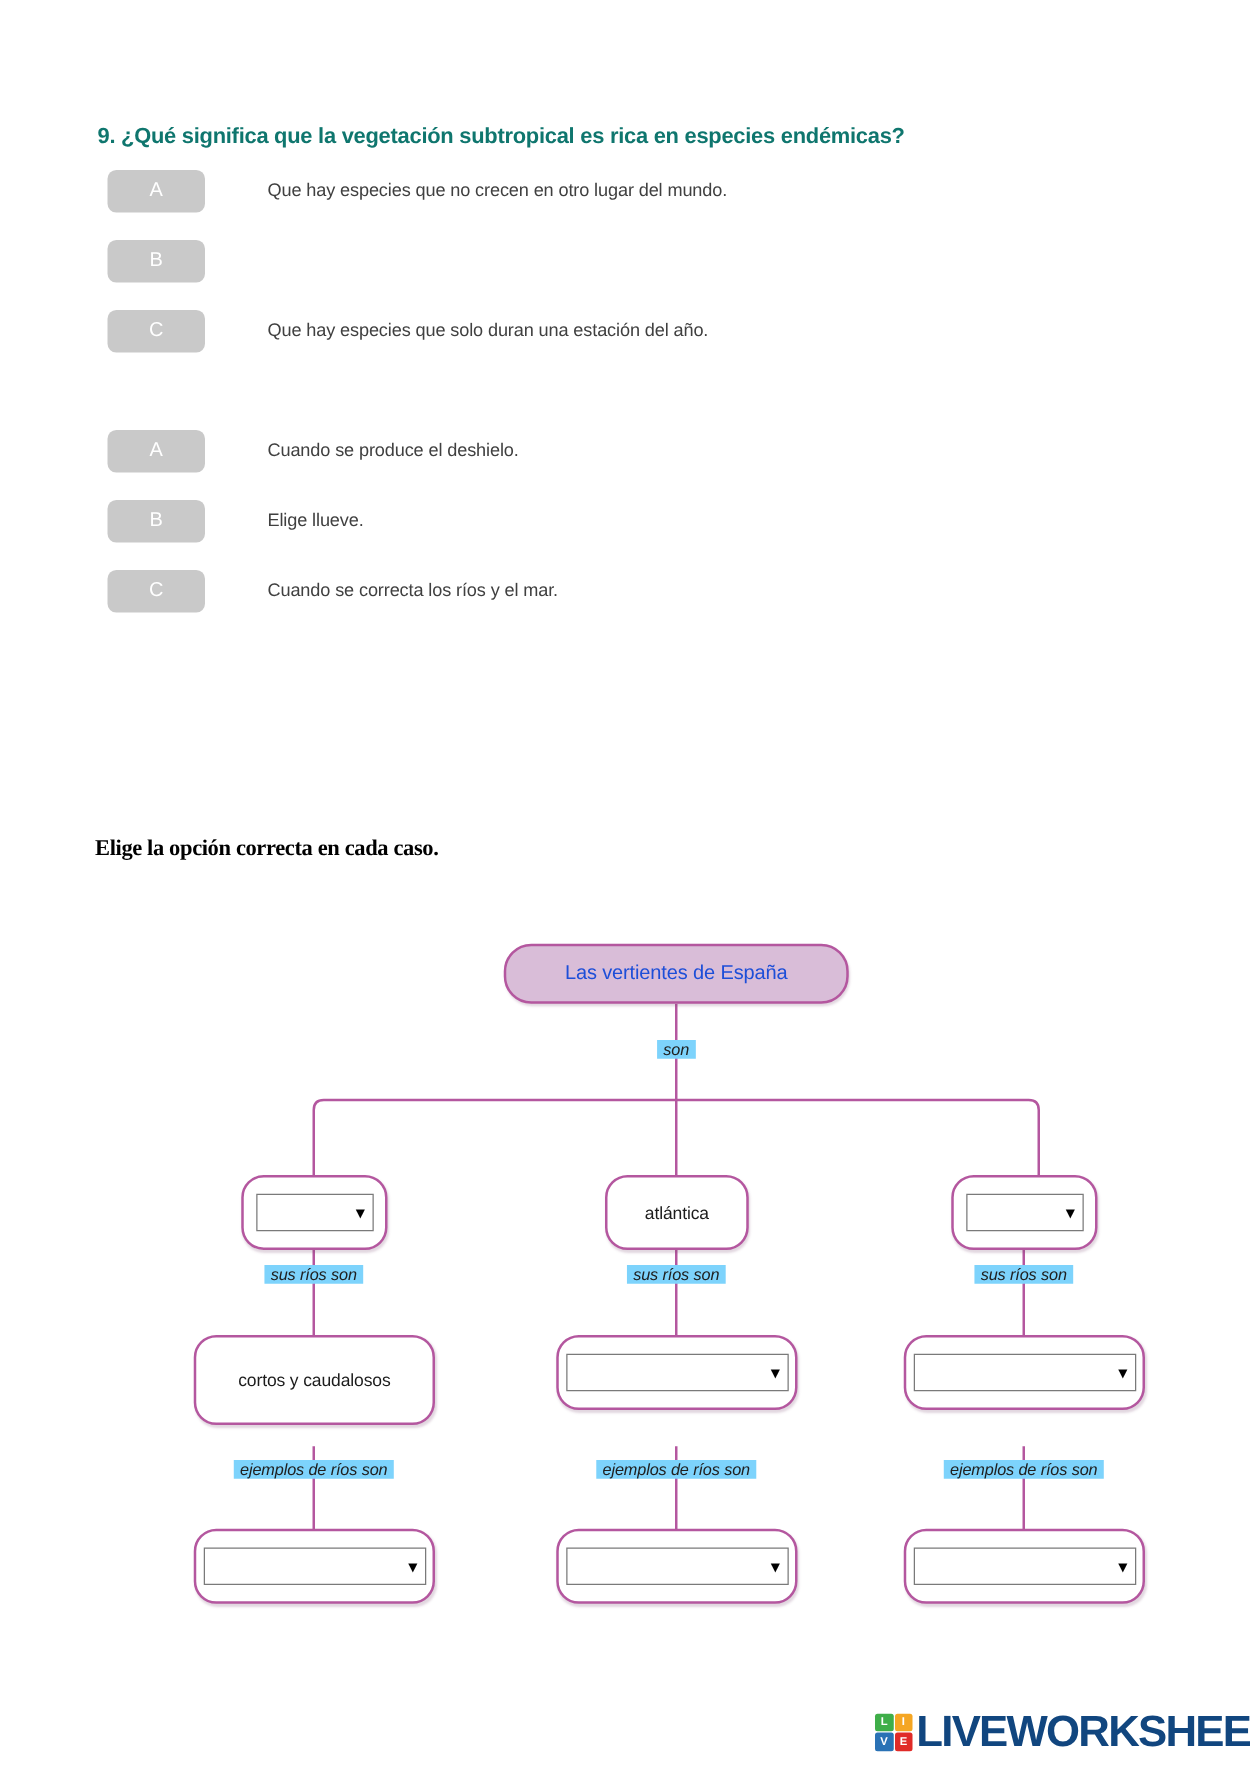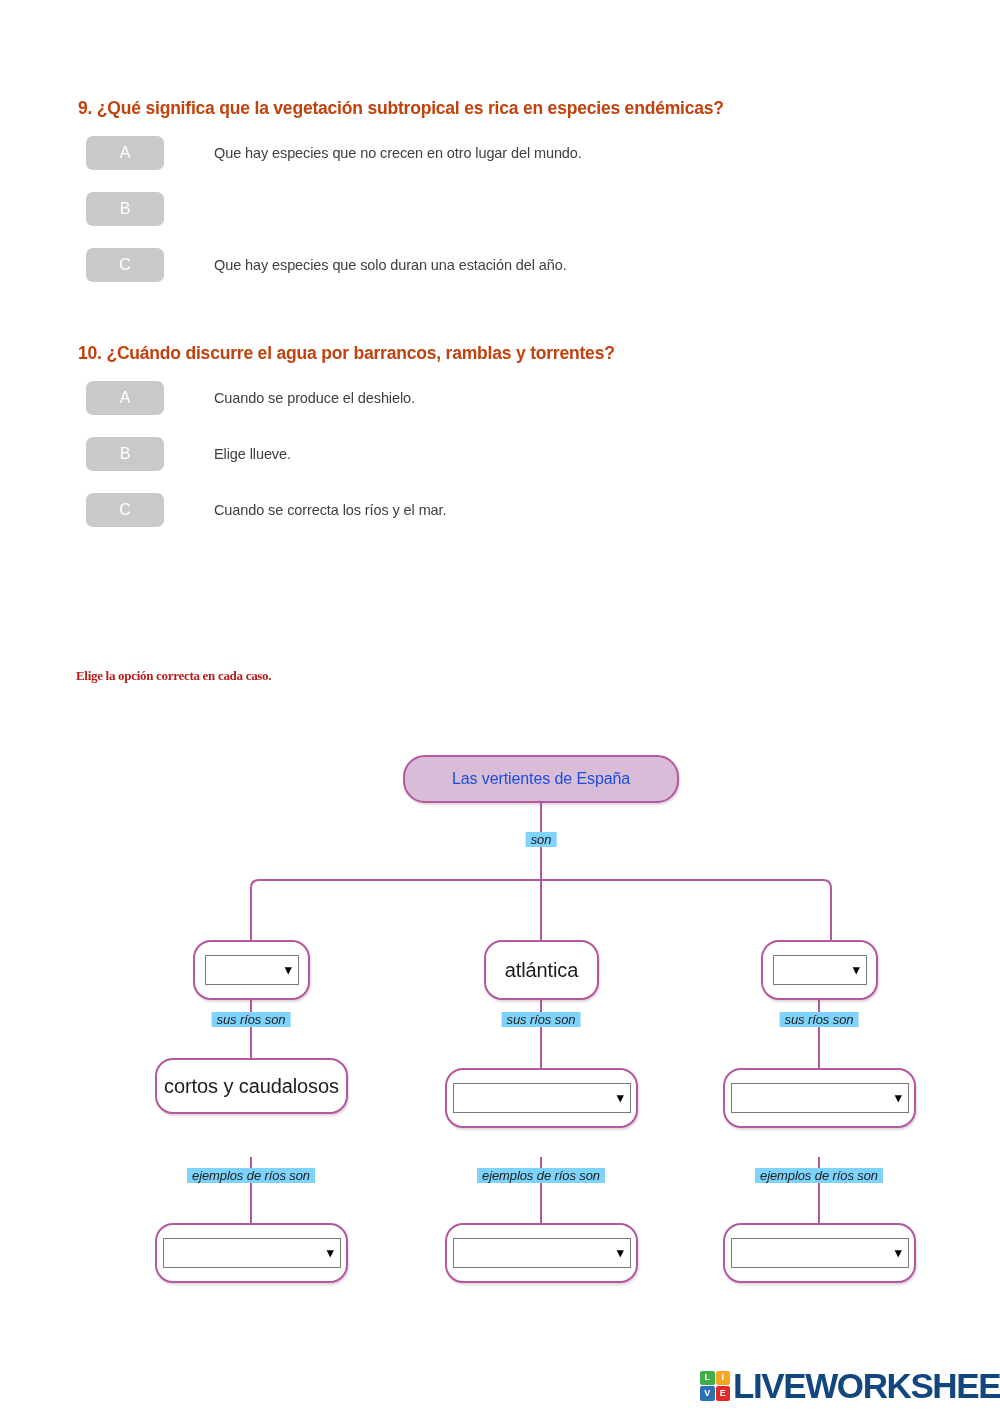--- a/index.html
+++ b/index.html
@@ -19,21 +19,21 @@
   
   .question-block { position: absolute; left: 78px; width: 850px; }
   #q9 { top: 98px; }
   #q10 { top: 343px; }
 
   .question-title {
     font-family: "Liberation Sans", sans-serif;
     font-weight: bold;
     font-size: 17.5px;
     letter-spacing: -0.2px;
-    color: #c2410c;
+    color: #0f766e;
     margin: 0 0 16px 0;
     white-space: nowrap;
   }
 
   .option-row {
     display: flex;
     align-items: center;
     height: 36px;
     margin-bottom: 20px;
   }
@@ -59,22 +59,22 @@
     white-space: nowrap;
   }
 
   
   #instruction {
     position: absolute;
     left: 76px;
     top: 668px;
     font-family: "Liberation Serif", serif;
     font-weight: bold;
-    font-size: 13px;
-    color: #b91c1c;
+    font-size: 18px;
+    color: #000000;
     letter-spacing: -0.3px;
   }
 
   
   #diagram {
     position: absolute;
     left: 0;
     top: 740px;
     width: 1000px;
     height: 580px;
@@ -96,21 +96,21 @@
     align-items: center;
     justify-content: center;
     box-shadow: 1px 2px 2px rgba(120,70,110,0.22);
   }
   .node.title-node {
     background: #d9bdd8;
     border-radius: 22px;
     border-color: #b4579f;
   }
   .node-label {
-    font-size: 20px;
+    font-size: 14px;
     color: #1c1c1c;
     letter-spacing: -0.1px;
   }
   .title-node .node-label {
     font-size: 16px;
     color: #1d4ed8;
   }
 
   select.node-select {
     box-sizing: border-box;
@@ -210,21 +210,20 @@
   <div class="option-row">
     <div class="option-pill">B</div>
   </div>
   <div class="option-row">
     <div class="option-pill">C</div>
     <div class="option-text">Que hay especies que solo duran una estación del año.</div>
   </div>
 </div>
 
 <div class="question-block" id="q10">
-  <div class="question-title">10. ¿Cuándo discurre el agua por barrancos, ramblas y torrentes?</div>
 
   <div class="option-row">
     <div class="option-pill">A</div>
     <div class="option-text">Cuando se produce el deshielo.</div>
   </div>
   <div class="option-row">
     <div class="option-pill">B</div>
     <div class="option-text">Elige llueve.</div>
   </div>
   <div class="option-row">
@@ -283,21 +282,21 @@
         <option value=""></option>
       </select>
       <span class="select-chevron">▾</span>
     </span>
   </div>
 
   <div class="edge-label" style="left:251px; top:272px;">sus ríos son</div>
   <div class="edge-label" style="left:541px; top:272px;">sus ríos son</div>
   <div class="edge-label" style="left:819px; top:272px;">sus ríos son</div>
 
-  <div class="node" style="left:155px; top:318px; width:193px; height:56px;">
+  <div class="node" style="left:155px; top:328px; width:193px; height:72px;">
     <span class="node-label">cortos y caudalosos</span>
   </div>
 
   <div class="node" style="left:445px; top:328px; width:193px; height:60px;">
     <span class="select-wrap">
       <select class="node-select" style="width:178px;">
         <option value=""></option>
       </select>
       <span class="select-chevron">▾</span>
     </span>

